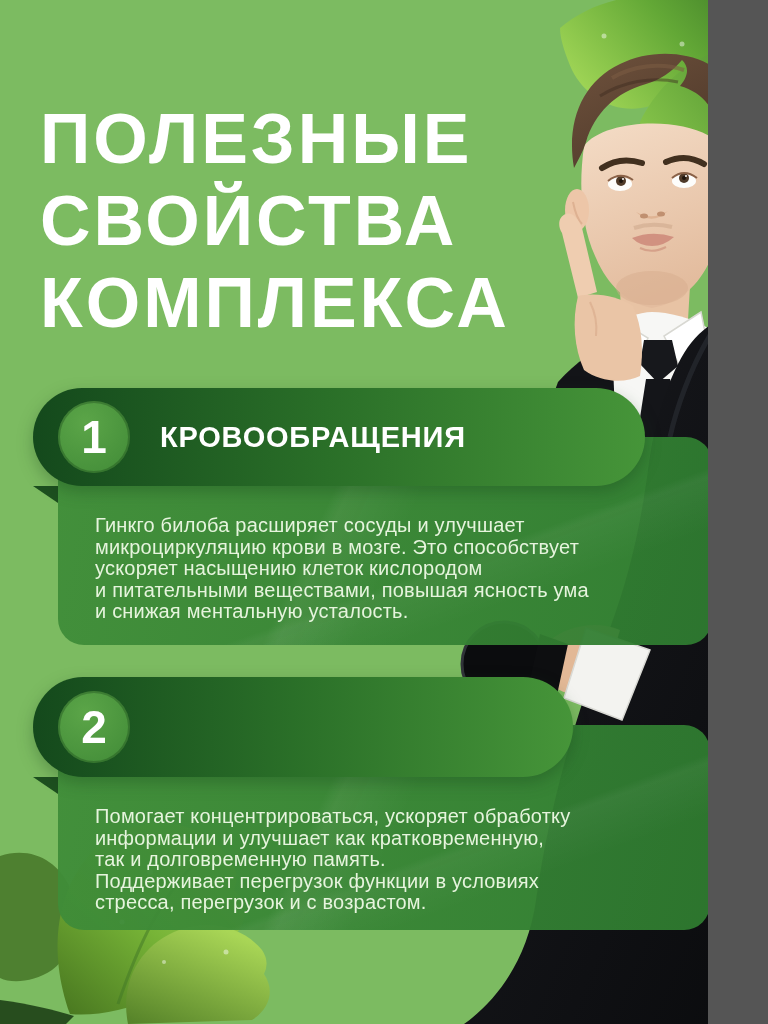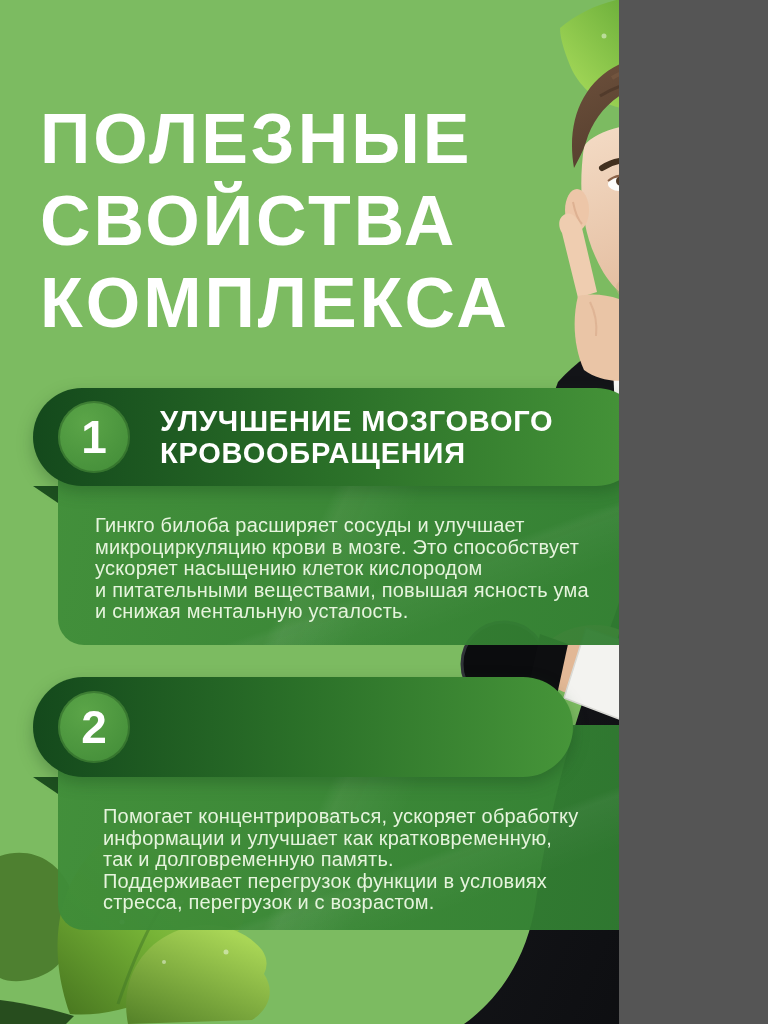--- a/index.html
+++ b/index.html
@@ -1,17 +1,17 @@
 <!DOCTYPE html>
 <html><head>
 <meta charset="utf-8">
 <style>
   html,body{margin:0;padding:0;background:#555;}
   .canvas{
-    position:relative;width:619px;height:1024px;overflow:hidden;
+    position:relative;width:708px;height:1024px;overflow:hidden;
     background:#7cbb61;
     font-family:"Liberation Sans", sans-serif;
   }
   .illustration{position:absolute;inset:0;width:768px;height:1024px;}
   
   .title{
     position:absolute;left:40px;top:98px;color:#ffffff;
     font-weight:800;font-size:70px;line-height:82px;letter-spacing:3px;
     text-transform:uppercase;white-space:nowrap;
   }
@@ -48,21 +48,21 @@
     position:absolute;border-radius:26px;z-index:2;
     background:
       linear-gradient(115deg, transparent 40%, rgba(255,255,255,.055) 42%, transparent 52%),
       linear-gradient(160deg, transparent 60%, rgba(255,255,255,.045) 62%, transparent 74%),
       linear-gradient(100deg, rgba(64,141,57,.95), rgba(47,123,48,.95));
   }
   .card-1{left:58px;top:437px;width:654px;height:208px;}
   .card-2{left:58px;top:725px;width:652px;height:205px;}
   .body-text{position:absolute;left:37px;color:#e6f4dd;font-size:20px;line-height:21.5px;letter-spacing:.2px;}
   .card-1 .body-text{top:78px;}
-  .card-2 .body-text{top:81px;margin-left:8px;}
+  .card-2 .body-text{top:81px;}
   .body-text div{white-space:nowrap;}
 </style>
 </head>
 <body>
 
 <div class="canvas">
 
   <svg class="illustration" viewBox="0 0 768 1024">
     <defs>
       <linearGradient id="leafTR" x1="0" y1="0.6" x2="1" y2="0.1">
@@ -199,21 +199,20 @@
       <div>микроциркуляцию крови в мозге. Это способствует</div>
       <div>ускоряет насыщению клеток кислородом</div>
       <div>и питательными веществами, повышая ясность ума</div>
       <div>и снижая ментальную усталость.</div>
     </div>
   </div>
   <div class="fold fold-1"></div>
   <div class="pill pill-1">
     <div class="num-circle">1</div>
     <div class="pill-heading">
-      <div>УЛУЧШЕНИЕ МОЗГОВОГО</div>
       <div>КРОВООБРАЩЕНИЯ</div>
     </div>
   </div>
 
   <div class="card card-2">
     <div class="body-text">
       <div>Помогает концентрироваться, ускоряет обработку</div>
       <div>информации и улучшает как кратковременную,</div>
       <div>так и долговременную память.</div>
       <div>Поддерживает перегрузок функции в условиях</div>

